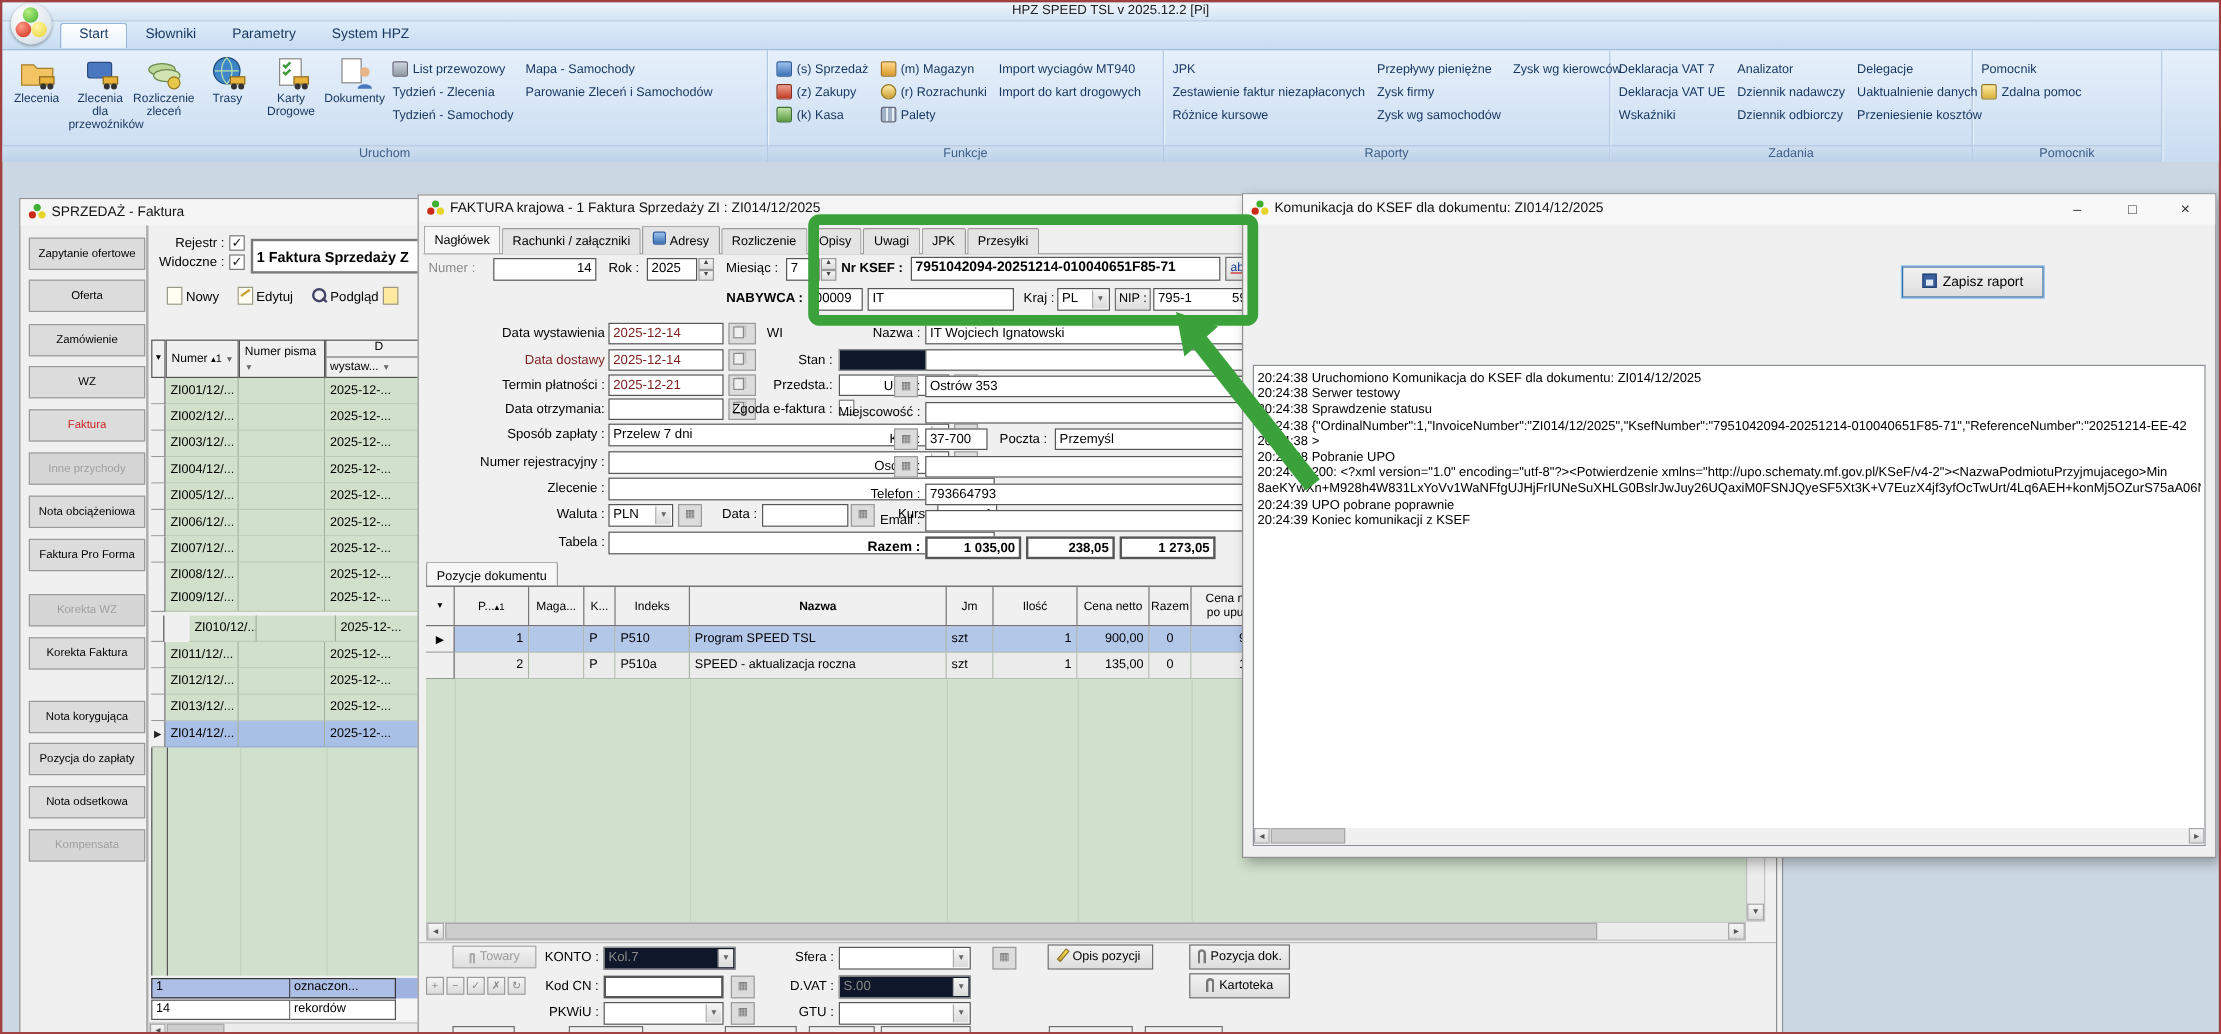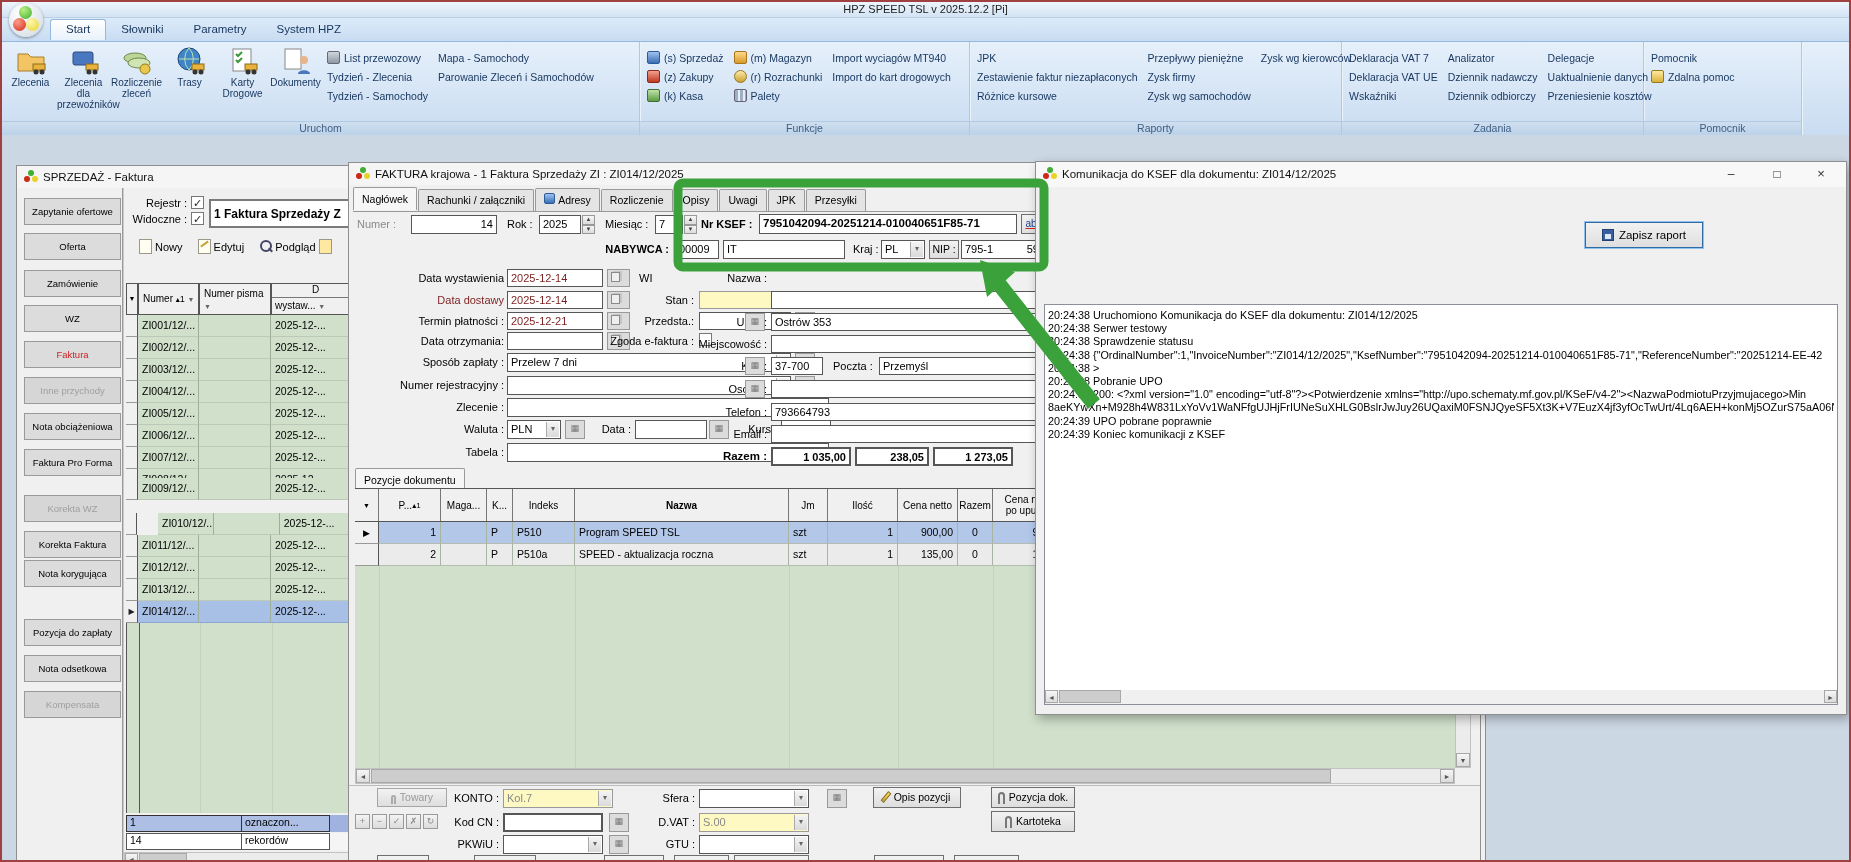--- a/index.html
+++ b/index.html
@@ -39,21 +39,21 @@
   .win{background:#f0f0f0;border:1px solid #8f8f8f}
   .wtitle{position:absolute;left:0;top:0;width:100%;height:22px;font-size:11.5px;color:#111;line-height:22px;padding-left:26px;background:#f5f5f5;white-space:nowrap;overflow:hidden}
   .dots{position:absolute;left:7px;top:4px;width:14px;height:14px}
   .dots i{position:absolute;width:6px;height:6px;border-radius:50%}
   .dots .g{left:4px;top:0;background:#3fae33}.dots .r{left:0;top:6px;background:#cc2a17}.dots .y{left:8px;top:6px;background:#e8d428}
   
   .fld{position:absolute;background:#fff;border:1px solid #565656;font-size:11px;padding:1px 3px;overflow:hidden;white-space:nowrap;color:#000;line-height:14px}
   .fld.maroon{color:#7d1f1f}
   .fld.right{text-align:right}
   .fld.bold{font-weight:bold}
-  .fld.dis{background:#fef9c3;color:#888;border-color:#9a9a9a}
+  .fld.dis{background:#0f172a;color:#888;border-color:#9a9a9a}
   .lab{position:absolute;font-size:11px;color:#000;white-space:nowrap;overflow:hidden}
   .lab.r{text-align:right}
   .lab.grey{color:#8a8a8a}
   .lab.b{font-weight:bold}
   .selarw{position:absolute;right:1px;top:1px;bottom:1px;width:13px;background:linear-gradient(#f4f4f4,#dadada);border-left:1px solid #aaa;color:#666;font-size:8px;text-align:center;line-height:14px}
   .dotbtn{position:absolute;background:#dcdcdc;border:1px solid #999;color:#777;font-size:9px;text-align:center;line-height:15px}
   .calbtn{position:absolute;background:#dcdcdc;border:1px solid #999}
   .calbtn i{display:block;width:9px;height:10px;border:1px solid #8a8a8a;background:#efefef;margin:2px 0 0 3px;box-shadow:2px -1px 0 #c5c5c5}
   .spin{position:absolute;width:13px}
   .spin b{display:block;height:50%;background:linear-gradient(#f6f6f6,#dcdcdc);border:1px solid #999;font-size:6px;color:#444;text-align:center;line-height:7px;font-weight:normal}
@@ -332,21 +332,21 @@
         <button class="side" style="top: 32px;">Zapytanie ofertowe</button>
         <button class="side" style="top: 67px;">Oferta</button>
         <button class="side" style="top: 104px;">Zamówienie</button>
         <button class="side" style="top: 139px;">WZ</button>
         <button class="side active" style="top: 175px;">Faktura</button>
         <button class="side dis" style="top: 211px;">Inne przychody</button>
         <button class="side" style="top: 247px;">Nota obciążeniowa</button>
         <button class="side" style="top: 283px;">Faktura Pro Forma</button>
         <button class="side dis" style="top: 329px;">Korekta WZ</button>
         <button class="side" style="top: 365px;">Korekta Faktura</button>
-        <button class="side" style="top: 394px;">Nota korygująca</button>
+        <button class="side" style="top: 418px;">Nota korygująca</button>
         <button class="side" style="top: 453px;">Pozycja do zapłaty</button>
         <button class="side" style="top: 489px;">Nota odsetkowa</button>
         <button class="side dis" style="top: 525px;">Kompensata</button>
       </div>
     <div class="abs" style="left:105px;top:22px;bottom:0;width:2px;background:#c9c9c9;border-left:1px solid #9a9a9a"></div>
 
     <div class="lab r" style="left:100px;top:31px;width:70px">Rejestr :</div>
     <div class="cbx" style="left:174px;top:30px">✓</div>
     <div class="lab r" style="left:100px;top:47px;width:70px">Widoczne :</div>
     <div class="cbx" style="left:174px;top:46px">✓</div>
@@ -412,21 +412,21 @@
           <div class="c" style="width: 61px;">ZI007/12/...</div>
           <div class="c" style="width: 72px;"></div>
           <div class="c" style="width: 100px;">2025-12-...</div>
         </div>
         <div class="srow" style="left: 109px; top: 303px; width: 245px;">
           <div class="ind"></div>
           <div class="c" style="width: 61px;">ZI008/12/...</div>
           <div class="c" style="width: 72px;"></div>
           <div class="c" style="width: 100px;">2025-12-...</div>
         </div>
-        <div class="srow" style="left: 109px; top: 312px; width: 245px;">
+        <div class="srow" style="left: 109px; top: 322px; width: 245px;">
           <div class="ind"></div>
           <div class="c" style="width: 61px;">ZI009/12/...</div>
           <div class="c" style="width: 72px;"></div>
           <div class="c" style="width: 100px;">2025-12-...</div>
         </div>
         <div class="srow" style="left: 109px; top: 347px; width: 245px;">
           <div class="ind"></div>
           <div class="c" style="width: 61px; margin-left: 21px;">ZI010/12/...</div>
           <div class="c" style="width: 72px;"></div>
           <div class="c" style="width: 100px;">2025-12-...</div>
@@ -573,20 +573,21 @@
     <div class="lab r" style="left:240px;top:260px;width:42px">Data :</div>
     <div class="fld" style="left:286px;top:257px;width:72px;height:19px"></div>
     <div class="dotbtn" style="left:360px;top:257px;width:20px;height:19px">▦</div>
     <div class="lab r" style="left:386px;top:260px;width:42px">Kurs :</div>
     <div class="fld right" style="left:432px;top:257px;width:50px;height:19px">1</div>
 
     <div class="lab r" style="left:0;top:283px;width:155px">Tabela :</div>
     <div class="fld" style="left:158px;top:280px;width:322px;height:19px"></div>
 
     <div class="lab r" style="left:330px;top:109px;width:88px">Nazwa :</div>
+    <div class="fld" style="left:422px;top:106px;width:392px;height:18px">IT Wojciech Ignatowski</div>
     <div class="fld" style="left:422px;top:128px;width:392px;height:18px"></div>
     <div class="lab r" style="left:330px;top:153px;width:88px">Ulica :</div>
     <div class="fld" style="left:422px;top:150px;width:392px;height:18px">Ostrów 353</div>
     <div class="dotbtn" style="left:396px;top:150px;width:20px;height:18px">▦</div>
     <div class="lab r" style="left:310px;top:175px;width:108px">Miejscowość :</div>
     <div class="fld" style="left:422px;top:172px;width:392px;height:18px"></div>
     <div class="lab r" style="left:330px;top:197px;width:88px">Kod :</div>
     <div class="fld" style="left:422px;top:194px;width:52px;height:18px">37-700</div>
     <div class="dotbtn" style="left:396px;top:194px;width:20px;height:18px">▦</div>
     <div class="lab" style="left:484px;top:197px">Poczta :</div>

